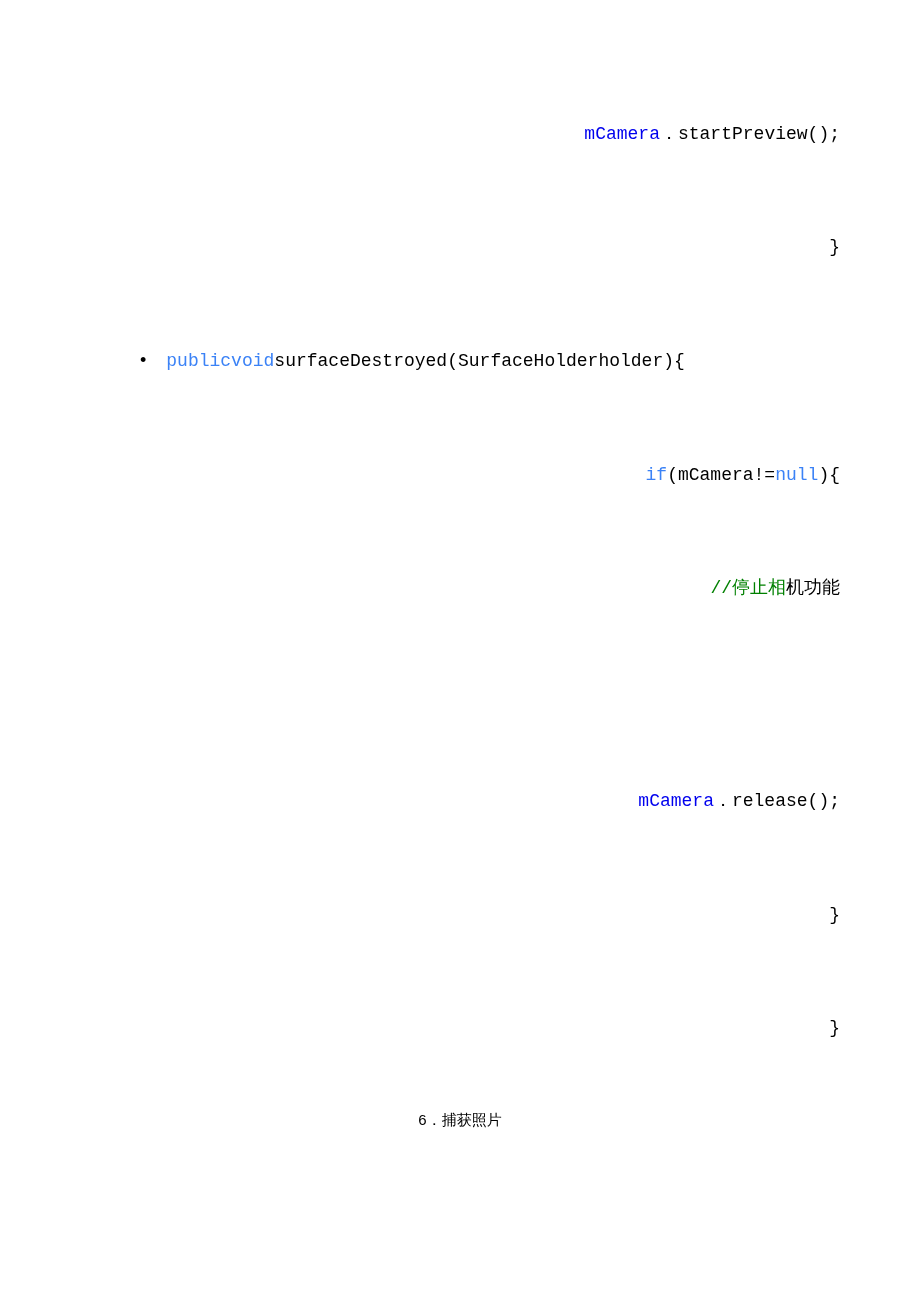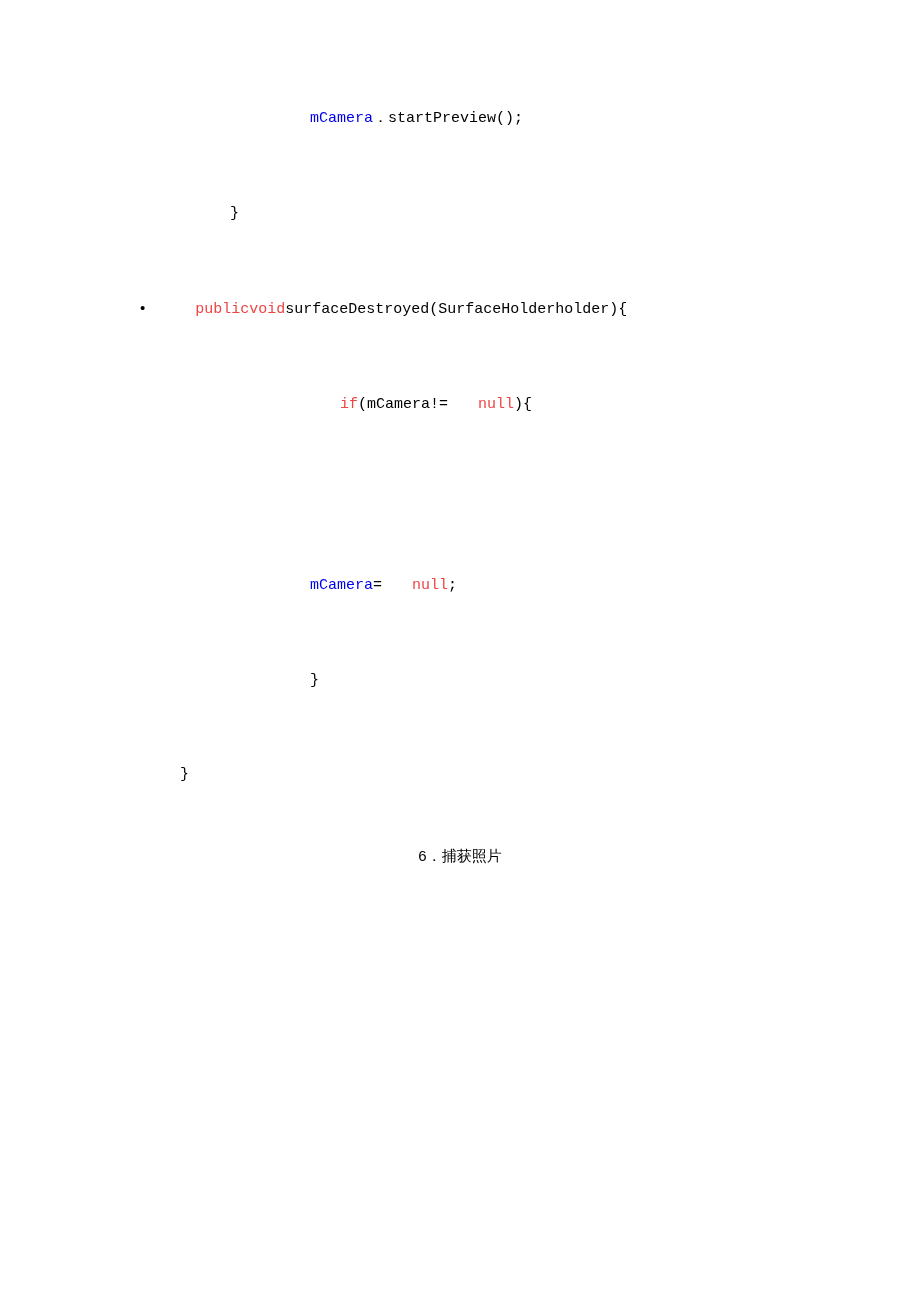--- a/index.html
+++ b/index.html
@@ -8,45 +8,47 @@
     font-family: "SimSun", "Microsoft YaHei", Arial, sans-serif;
     font-size: 15px;
     line-height: 1.9;
     color: #000;
     background: #fff;
     width: 920px;
     box-sizing: border-box;
   }
   .code {
     font-family: "Courier New", monospace;
-    font-size: 15px;
+    font-size: 18px;
     white-space: pre-wrap;
     line-height: 2.1;
+    text-align: right;
   }
   .indent1 { padding-left: 150px; }
   .indent3 { padding-left: 230px; }
   .indent-close { padding-left: 100px; }
-  .kw { color: #ef4444; margin-left: 30px; }
+  .kw { color: #3b82f6; }
   .blue { color: #0000EE; }
   .green { color: #008000; }
   .section-num { margin: 20px 0; text-align: center; }
   .spacer { height: 24px; }
 </style>
 </head>
 <body>
 
 <div class="code">
   <div class="indent3"><span class="blue">mCamera</span><span>．startPreview();</span></div>
   <div class="indent1"><span>}</span></div>
   <div style="display:flex;align-items:baseline;padding-left:60px;">
     <span style="margin-right:20px;font-family:Arial;">•</span>
     <span><span class="kw">publicvoid</span><span>surfaceDestroyed(SurfaceHolderholder){</span></span>
   </div>
   <div class="indent3"><span class="kw">if</span><span>(mCamera!=</span><span class="kw">null</span><span>){</span></div>
+  <div class="indent3"><span class="green">//停止相</span><span>机功能</span></div>
   <div class="spacer"></div>
-  <div class="indent3"><span class="blue">mCamera</span><span>=</span><span class="kw">null</span><span>;</span></div>
+  <div class="indent3"><span class="blue">mCamera</span><span>．release();</span></div>
   <div class="indent3"><span>}</span></div>
   <div class="indent-close"><span>}</span></div>
 </div>
 
 <div class="section-num">6．捕获照片</div>
 
 <div class="spacer"></div>
 
 </body></html>

